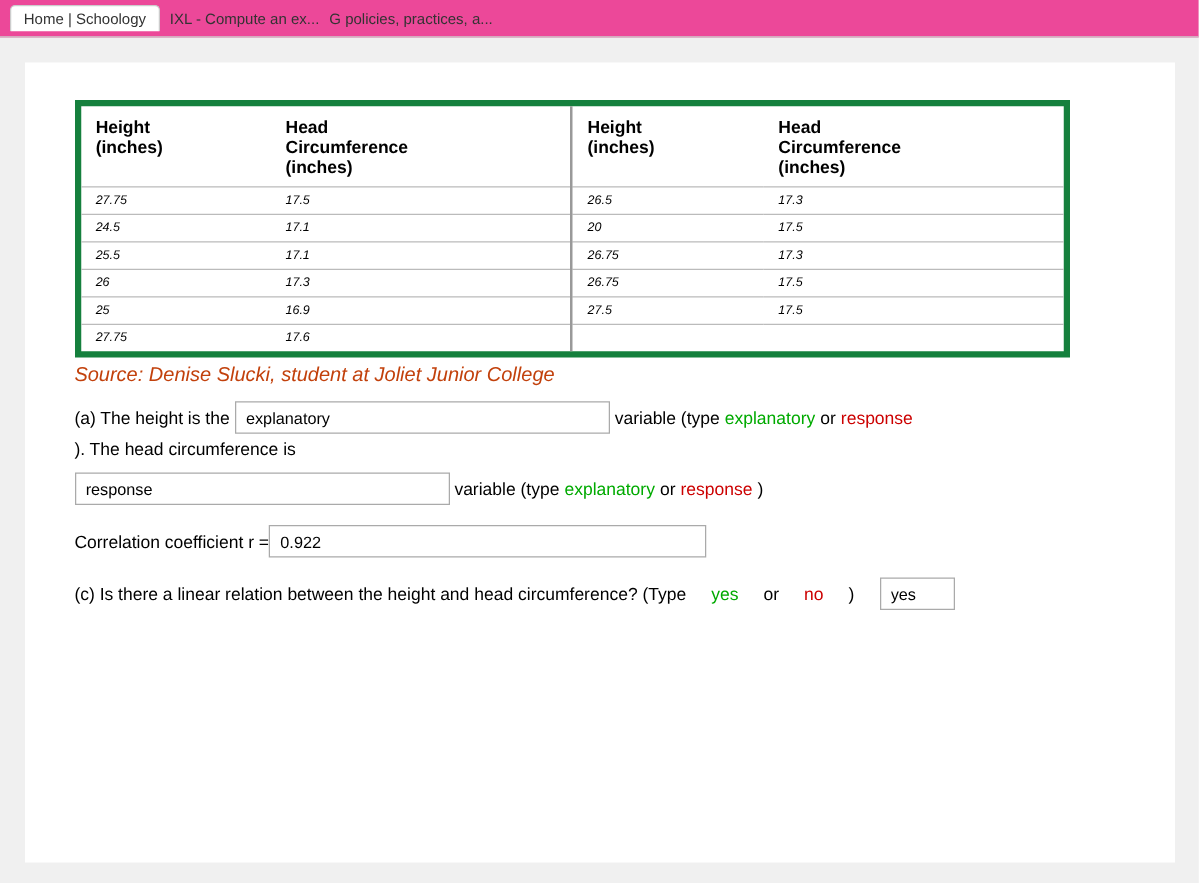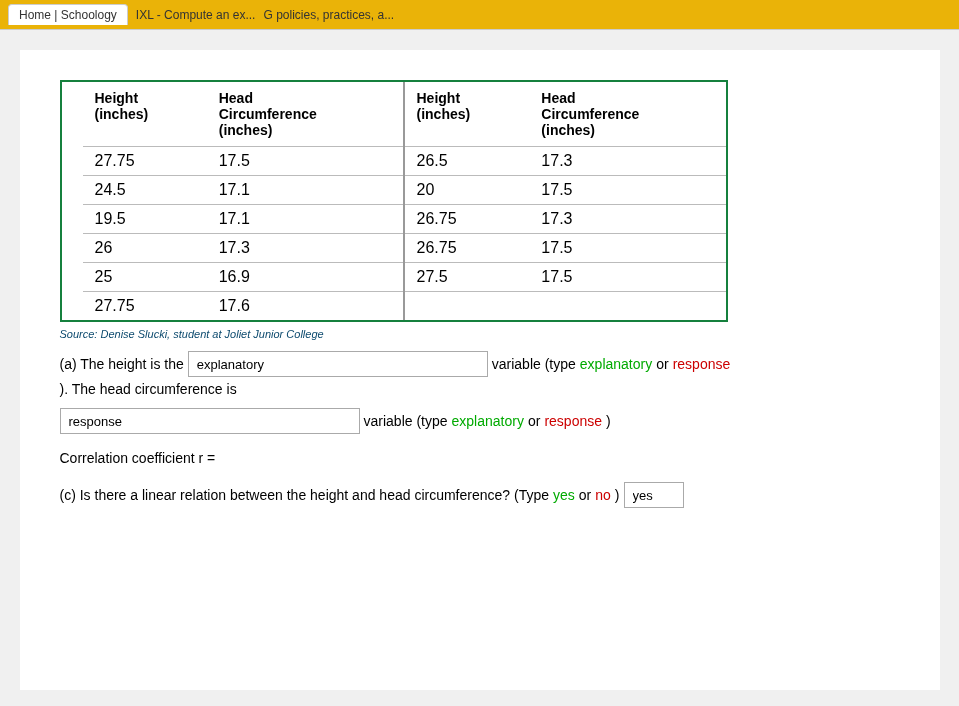--- a/index.html
+++ b/index.html
@@ -3,21 +3,21 @@
   <meta charset="utf-8">
   <style>
     * { box-sizing: border-box; margin: 0; padding: 0; }
     body {
       font-family: Arial, sans-serif;
       font-size: 14px;
       background: #f0f0f0;
       color: #000;
     }
     .browser-bar {
-      background: #eab308;
+      background: #ec4899;
       padding: 4px 8px;
       display: flex;
       align-items: center;
       gap: 8px;
       font-size: 12px;
       color: #333;
       border-bottom: 1px solid #ccc;
     }
     .browser-bar .tab {
       background: #fff;
@@ -29,24 +29,23 @@
     }
     .page {
       background: #fff;
       margin: 20px auto;
       padding: 30px 40px;
       max-width: 920px;
       min-height: 640px;
     }
     .table-wrapper {
       display: flex;
-      border: 2px solid #15803d;
+      border: 5px solid #15803d;
       margin-bottom: 6px;
-      width: 668px;
-      padding-left: 21px;
+      width: 796px;
     }
     .table-half {
       flex: 1;
       border-collapse: collapse;
     }
     .table-half:first-child {
       border-right: 2px solid #999;
     }
     .table-half th, .table-half td {
       border-bottom: 1px solid #bbb;
@@ -55,30 +54,31 @@
       white-space: nowrap;
     }
     .table-half thead th {
       font-weight: bold;
       font-size: 14px;
       vertical-align: top;
       padding-top: 8px;
       padding-bottom: 8px;
     }
     .table-half tbody td {
-      font-size: 16px;
+      font-size: 10px;
+      font-style: italic;
     }
     .table-half tbody tr:last-child td {
       border-bottom: none;
     }
     .source-text {
       font-style: italic;
-      font-size: 11px;
+      font-size: 16px;
       margin-bottom: 0;
-      color: #0c4a6e;
+      color: #c2410c;
     }
     .question-block {
       margin-bottom: 16px;
     }
     .question-line {
       display: flex;
       align-items: center;
       flex-wrap: wrap;
       gap: 4px;
       margin-bottom: 8px;
@@ -115,21 +115,21 @@
       border: 1px solid #aaa;
       padding: 3px 8px;
       font-size: 13px;
       width: 350px;
       height: 26px;
       outline: none;
     }
     .final-line {
       display: flex;
       align-items: center;
-      gap: 4px;
+      gap: 20px;
       font-size: 14px;
     }
     .section-label {
       font-size: 14px;
       margin-bottom: 6px;
     }
   </style>
 </head>
 <body>
 
@@ -160,21 +160,21 @@
       <tbody id="left-tbody">
       <tr>
             <td>27.75</td>
             <td>17.5</td>
           </tr>
           <tr>
             <td>24.5</td>
             <td>17.1</td>
           </tr>
           <tr>
-            <td>19.5</td>
+            <td>25.5</td>
             <td>17.1</td>
           </tr>
           <tr>
             <td>26</td>
             <td>17.3</td>
           </tr>
           <tr>
             <td>25</td>
             <td>16.9</td>
           </tr>
@@ -246,20 +246,21 @@
       <span class="hint-text-explanatory">explanatory</span>
       <span>or</span>
       <span class="hint-text-response">response</span>
       <span>)</span>
     </div>
   </div>
 
   <div class="question-block">
     <div class="corr-line">
       <span>Correlation coefficient r =</span>
+      <input class="corr-input" type="text" value="0.922" style="">
     </div>
   </div>
 
   <div class="question-block">
     <div class="final-line">
       <span>(c) Is there a linear relation between the height and head circumference? (Type</span>
       <span class="hint-text-explanatory">yes</span>
       <span>or</span>
       <span class="hint-text-response">no</span>
       <span>)</span>

